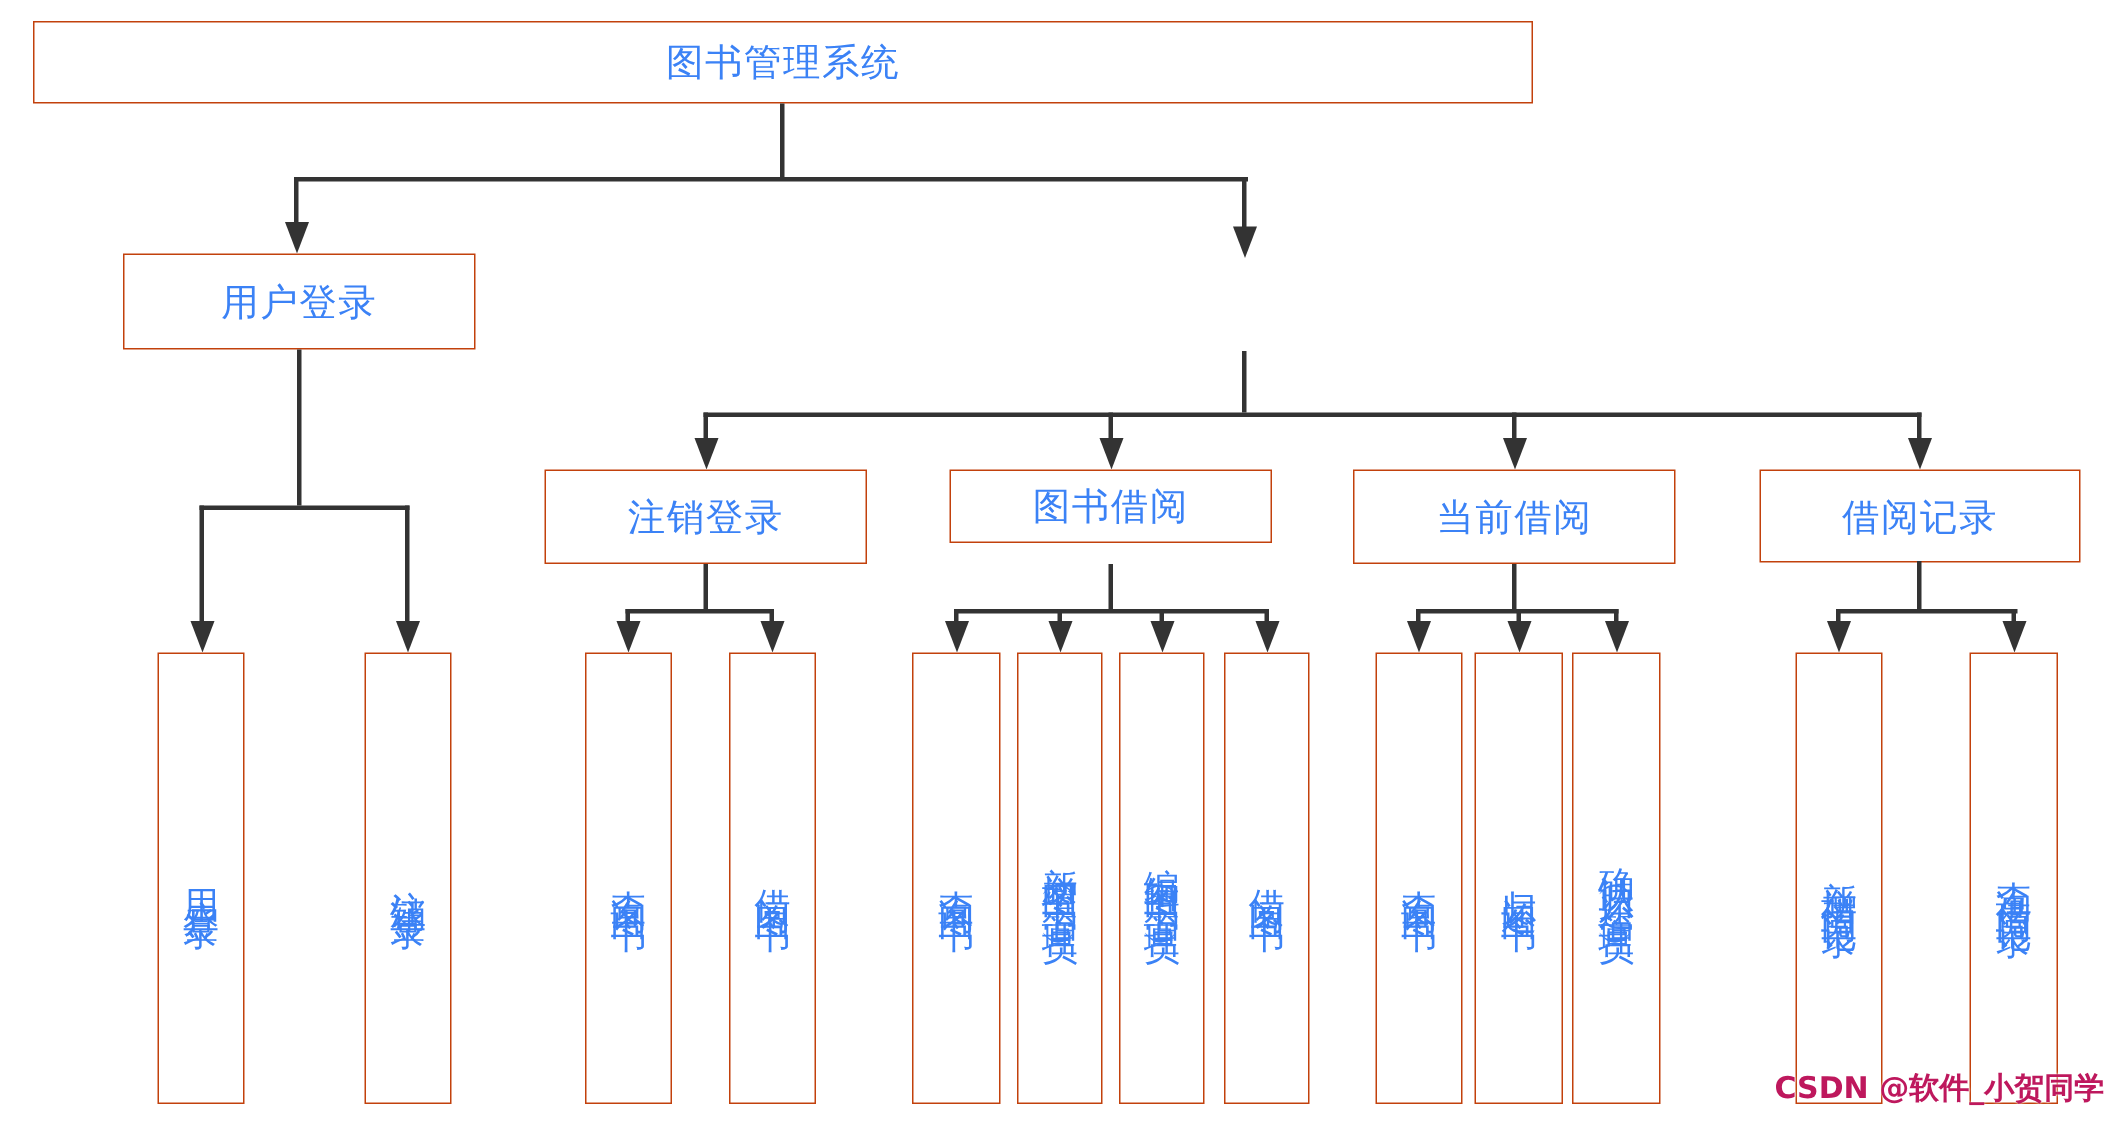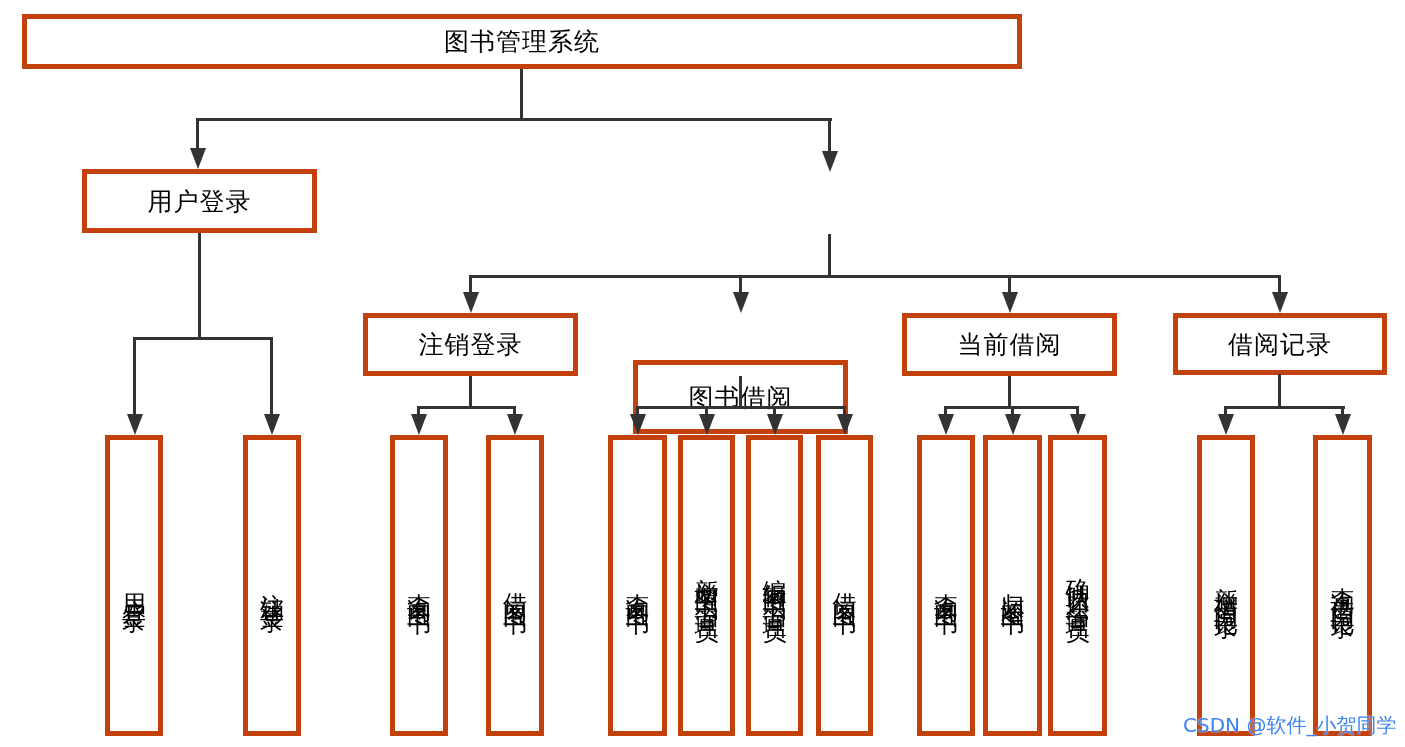--- a/index.html
+++ b/index.html
@@ -3,41 +3,42 @@
 <meta charset="utf-8">
 <style>
   html,body { margin:0; padding:0; background:#ffffff; }
   .canvas {
     position:relative; width:1405px; height:747px; background:#ffffff;
     font-family:"DejaVu Sans","Liberation Sans",sans-serif;
     overflow:hidden;
   }
   .node {
     position:absolute; box-sizing:border-box;
-    border:5px solid #c2410c; background:#ffffff;
+    border:1px solid #c2410c; background:#ffffff;
     display:flex; align-items:center; justify-content:center;
-    color:#000000;
+    color:#3b82f6;
   }
   .hnode { font-size:25px; letter-spacing:1px; white-space:nowrap; }
   .vnode { font-size:24px; }
   .vtext {
     writing-mode:vertical-rl; text-orientation:mixed;
     letter-spacing:6px; line-height:1;
   }
   .ln  { position:absolute; background:#333333; }
   .arw {
     position:absolute; width:0; height:0;
     border-left:8px solid transparent;
     border-right:8px solid transparent;
     border-top:21px solid #333333;
   }
   .watermark {
     position:absolute; left:1183px; top:712px; z-index:10;
-    font-size:20px; color:#3b82f6; white-space:nowrap;
+    font-size:20px; color:#be185d; white-space:nowrap;
     text-shadow:0 0 2px #ffffff;
+    font-weight:bold;
   }
 </style>
 </head>
 <body>
 
 <div class="canvas">
 
   <div class="node hnode" style="left:22px;top:14px;width:1000px;height:55px;">图书管理系统</div>
 
   <div class="ln" style="left:520px;top:69px;width:3px;height:49px;"></div>
@@ -61,21 +62,21 @@
   <div class="ln" style="left:469px;top:275px;width:3px;height:20px;"></div>
   <div class="ln" style="left:739px;top:275px;width:3px;height:20px;"></div>
   <div class="ln" style="left:1008px;top:275px;width:3px;height:20px;"></div>
   <div class="ln" style="left:1278px;top:275px;width:3px;height:20px;"></div>
   <div class="arw" style="left:463px;top:292px;"></div>
   <div class="arw" style="left:733px;top:292px;"></div>
   <div class="arw" style="left:1002px;top:292px;"></div>
   <div class="arw" style="left:1272px;top:292px;"></div>
 
   <div class="node hnode" style="left:363px;top:313px;width:215px;height:63px;">注销登录</div>
-  <div class="node hnode" style="left:633px;top:313px;width:215px;height:74px;margin-top:47px;">图书借阅</div>
+  <div class="node hnode" style="left:633px;top:313px;width:215px;height:49px;">图书借阅</div>
   <div class="node hnode" style="left:902px;top:313px;width:215px;height:63px;">当前借阅</div>
   <div class="node hnode" style="left:1173px;top:313px;width:214px;height:62px;">借阅记录</div>
 
   <div class="ln" style="left:469px;top:376px;width:3px;height:30px;"></div>
   <div class="ln" style="left:417px;top:406px;width:99px;height:3px;"></div>
   <div class="ln" style="left:417px;top:406px;width:3px;height:10px;"></div>
   <div class="ln" style="left:513px;top:406px;width:3px;height:10px;"></div>
   <div class="arw" style="left:411px;top:414px;"></div>
   <div class="arw" style="left:507px;top:414px;"></div>
 

